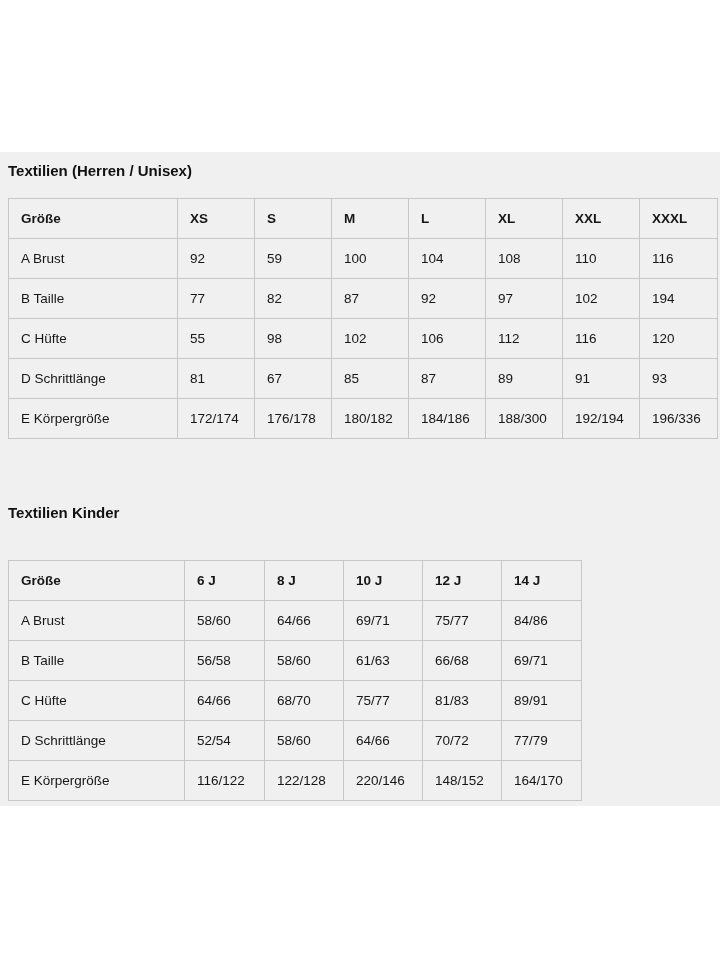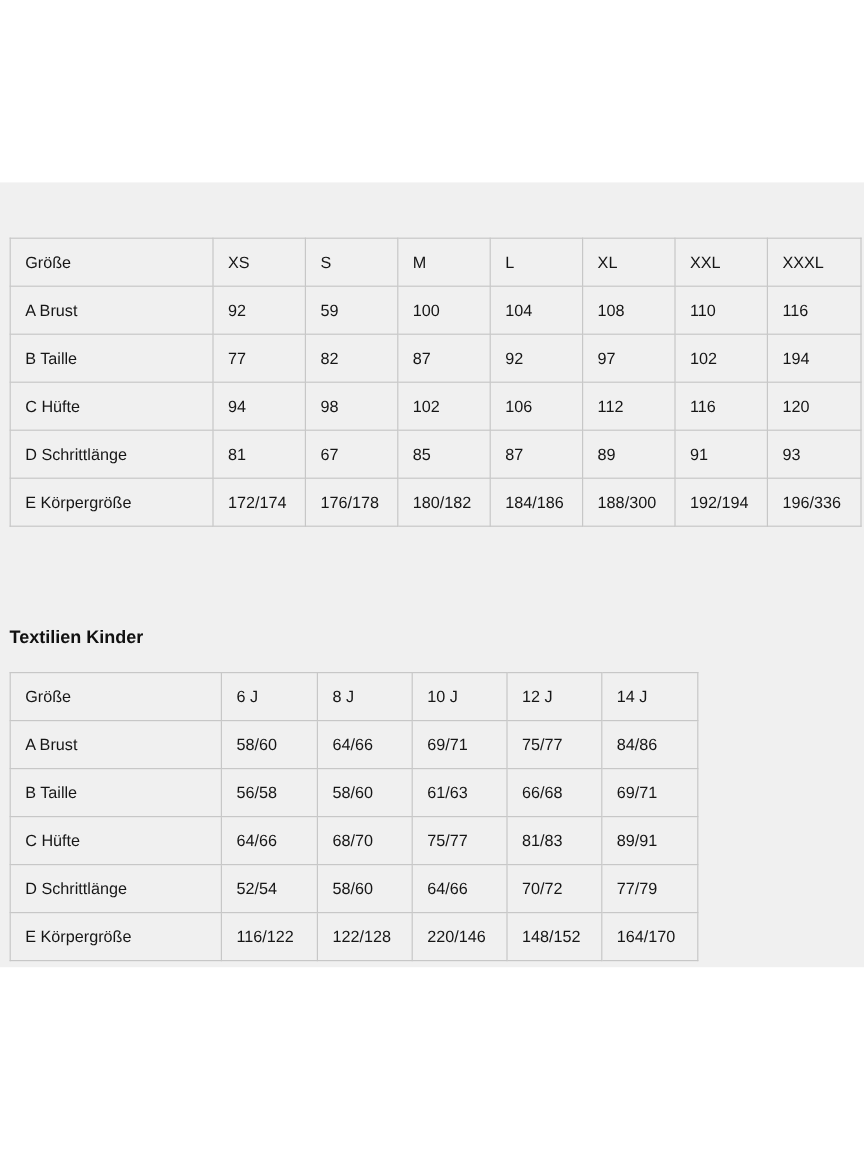--- a/index.html
+++ b/index.html
@@ -30,21 +30,21 @@
     position: absolute;
     left: 8px;
     margin: 0;
     font-size: 15px;
     font-weight: bold;
     color: #111111;
     line-height: 18px;
     white-space: nowrap;
   }
   #men-title  { top: 10px; }
-  #kids-title { top: 371px; }
+  #kids-title { top: 352px; }
 
   table.size-table {
     position: absolute;
     left: 8px;
     border-collapse: collapse;
     table-layout: fixed;
   }
   #men-table  { top: 46px; }
   #kids-table { top: 408px; }
 
@@ -55,30 +55,31 @@
     padding: 0 2px 0 12px;
     font-size: 13.5px;
     line-height: 16px;
     color: #161616;
     text-align: left;
     vertical-align: middle;
     background: transparent;
     overflow: hidden;
     white-space: nowrap;
   }
-  table.size-table thead th { font-weight: normal; }
+  table.size-table thead th { font-weight: bold; }
   table.size-table tbody th { font-weight: normal; }
   table.size-table tbody td { font-weight: normal; }
 </style>
 </head>
 <body>
 
 <div class="page">
   <div class="band">
 
+    <h2 class="section-title" id="men-title">Textilien (Herren / Unisex)</h2>
 
     <table class="size-table" id="men-table">
       <colgroup>
         <col style="width:169px">
           <col style="width:77px">
           <col style="width:77px">
           <col style="width:77px">
         <col style="width:77px">
           <col style="width:77px">
           <col style="width:77px">
@@ -112,21 +113,21 @@
           <td>77</td>
           <td>82</td>
           <td>87</td>
           <td>92</td>
           <td>97</td>
           <td>102</td>
           <td>194</td>
         </tr>
         <tr>
           <th>C Hüfte</th>
-          <td>94</td>
+          <td>55</td>
           <td>98</td>
           <td>102</td>
           <td>106</td>
           <td>112</td>
           <td>116</td>
           <td>120</td>
         </tr>
         <tr>
           <th>D Schrittlänge</th>
           <td>81</td>

